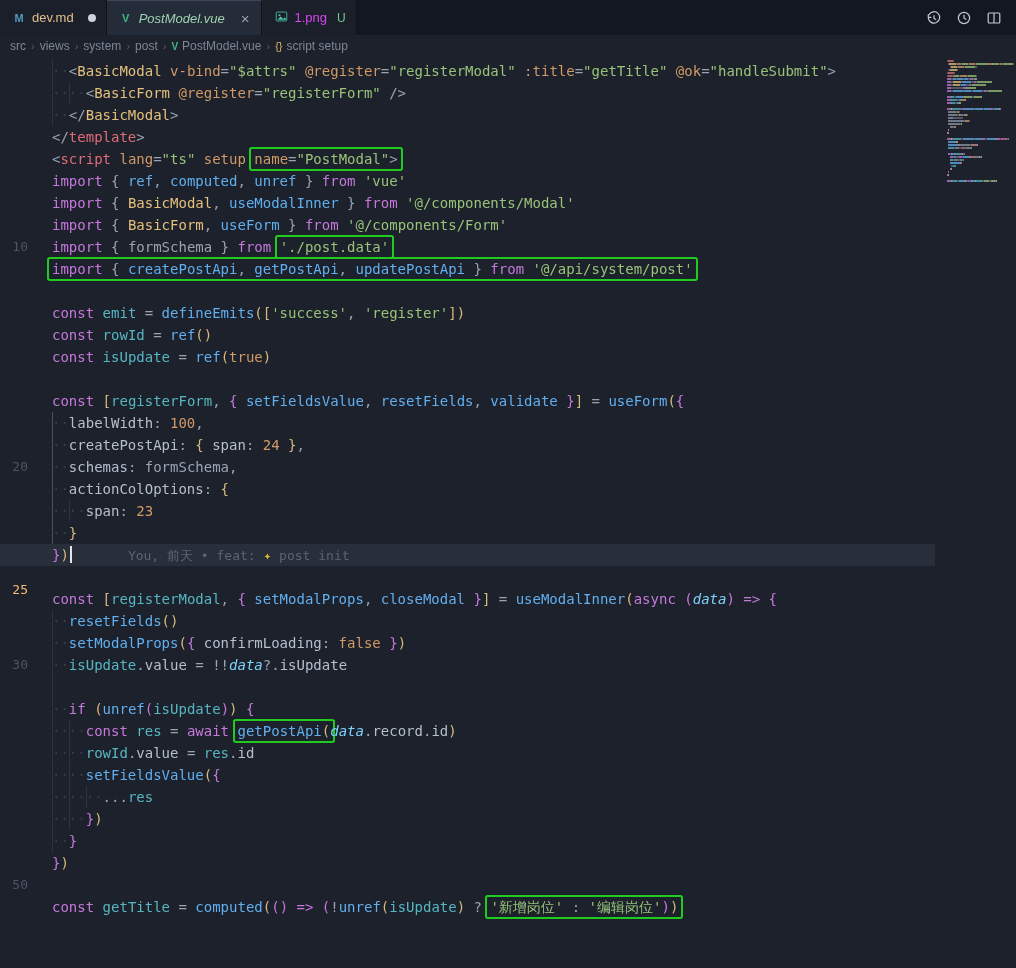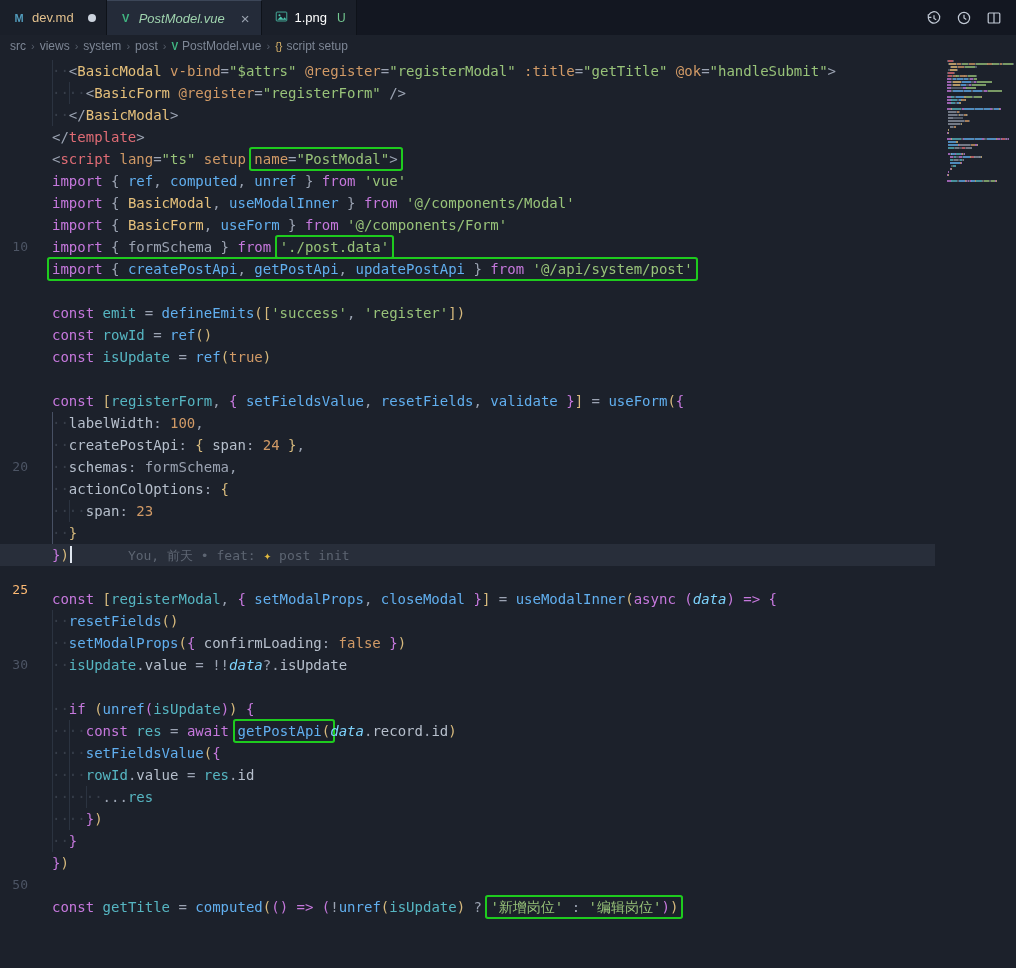--- a/index.html
+++ b/index.html
@@ -88,21 +88,21 @@
           <span class="fi" style="color: rgb(65, 184, 131);">V</span>
           <span class="label italic" style="color: rgb(159, 211, 174);">PostModel.vue</span>
           <span class="close">×</span>
         </div>
         <div class="tab">
           <span class="fi"><svg width="13" height="13" viewBox="0 0 16 16">
               <rect x="1.5" y="2.5" width="13" height="11" rx="1" fill="none" stroke="#4ec9b0"></rect>
               <circle cx="5.5" cy="6.5" r="1.3" fill="#4ec9b0"></circle>
               <path d="M3 12l4-4 3 3 2-2 2 3z" fill="#4ec9b0"></path>
             </svg></span>
-          <span class="label" style="color: #ffffff;">1.png</span>
+          <span class="label" style="color: #d946ef;">1.png</span>
           <span class="git-badge">U</span>
         </div>
       </div>
     <div class="tab-actions">
       <span class="action">
         <svg width="16" height="16" viewBox="0 0 16 16" fill="none" stroke-width="1.2">
           <path d="M2.8 5A5.7 5.7 0 1 1 2.3 8"></path>
             <path d="M2.3 4.2v3.1h3.1"></path>
             <path d="M8 5.2v3.2l2.2 1.3"></path>
         </svg>
@@ -259,25 +259,25 @@
         <div class="line">
           <span class="gut"></span>
           <span class="code"><span class="guide" style="left: 0ch;"></span><span class="t-ws">··</span><span class="t-kw">if</span><span class="t-d"> </span><span class="t-gold">(</span><span class="t-fn">unref</span><span class="t-pur">(</span><span class="t-var">isUpdate</span><span class="t-pur">)</span><span class="t-gold">)</span><span class="t-d"> </span><span class="t-pur">{</span></span>
         </div>
         <div class="line">
           <span class="gut"></span>
           <span class="code"><span class="guide" style="left: 0ch;"></span><span class="guide" style="left: 2ch;"></span><span class="t-ws">····</span><span class="t-kw">const</span><span class="t-d"> </span><span class="t-var">res</span><span class="t-d"> = </span><span class="t-kw">await</span><span class="t-d"> </span><span class="hl-box"><span class="t-fn">getPostApi</span><span class="t-gold">(</span></span><span class="t-param">data</span><span class="t-d">.</span><span class="t-prop">record</span><span class="t-d">.</span><span class="t-prop">id</span><span class="t-gold">)</span></span>
         </div>
         <div class="line">
           <span class="gut"></span>
+          <span class="code"><span class="guide" style="left: 0ch;"></span><span class="guide" style="left: 2ch;"></span><span class="t-ws">····</span><span class="t-var">rowId</span><span class="t-d">.</span><span class="t-prop">value</span><span class="t-d"> = </span><span class="t-var">res</span><span class="t-d">.</span><span class="t-prop">id</span></span>
+        </div>
+        <div class="line">
+          <span class="gut"></span>
           <span class="code"><span class="guide" style="left: 0ch;"></span><span class="guide" style="left: 2ch;"></span><span class="t-ws">····</span><span class="t-fn">setFieldsValue</span><span class="t-gold">(</span><span class="t-pur">{</span></span>
-        </div>
-        <div class="line">
-          <span class="gut"></span>
-          <span class="code"><span class="guide" style="left: 0ch;"></span><span class="guide" style="left: 2ch;"></span><span class="t-ws">····</span><span class="t-var">rowId</span><span class="t-d">.</span><span class="t-prop">value</span><span class="t-d"> = </span><span class="t-var">res</span><span class="t-d">.</span><span class="t-prop">id</span></span>
         </div>
         <div class="line">
           <span class="gut"></span>
           <span class="code"><span class="guide" style="left: 0ch;"></span><span class="guide" style="left: 2ch;"></span><span class="guide" style="left: 4ch;"></span><span class="t-ws">······</span><span class="t-d">...</span><span class="t-var">res</span></span>
         </div>
         <div class="line">
           <span class="gut"></span>
           <span class="code"><span class="guide" style="left: 0ch;"></span><span class="guide" style="left: 2ch;"></span><span class="t-ws">····</span><span class="t-pur">}</span><span class="t-gold">)</span></span>
         </div>
         <div class="line">

